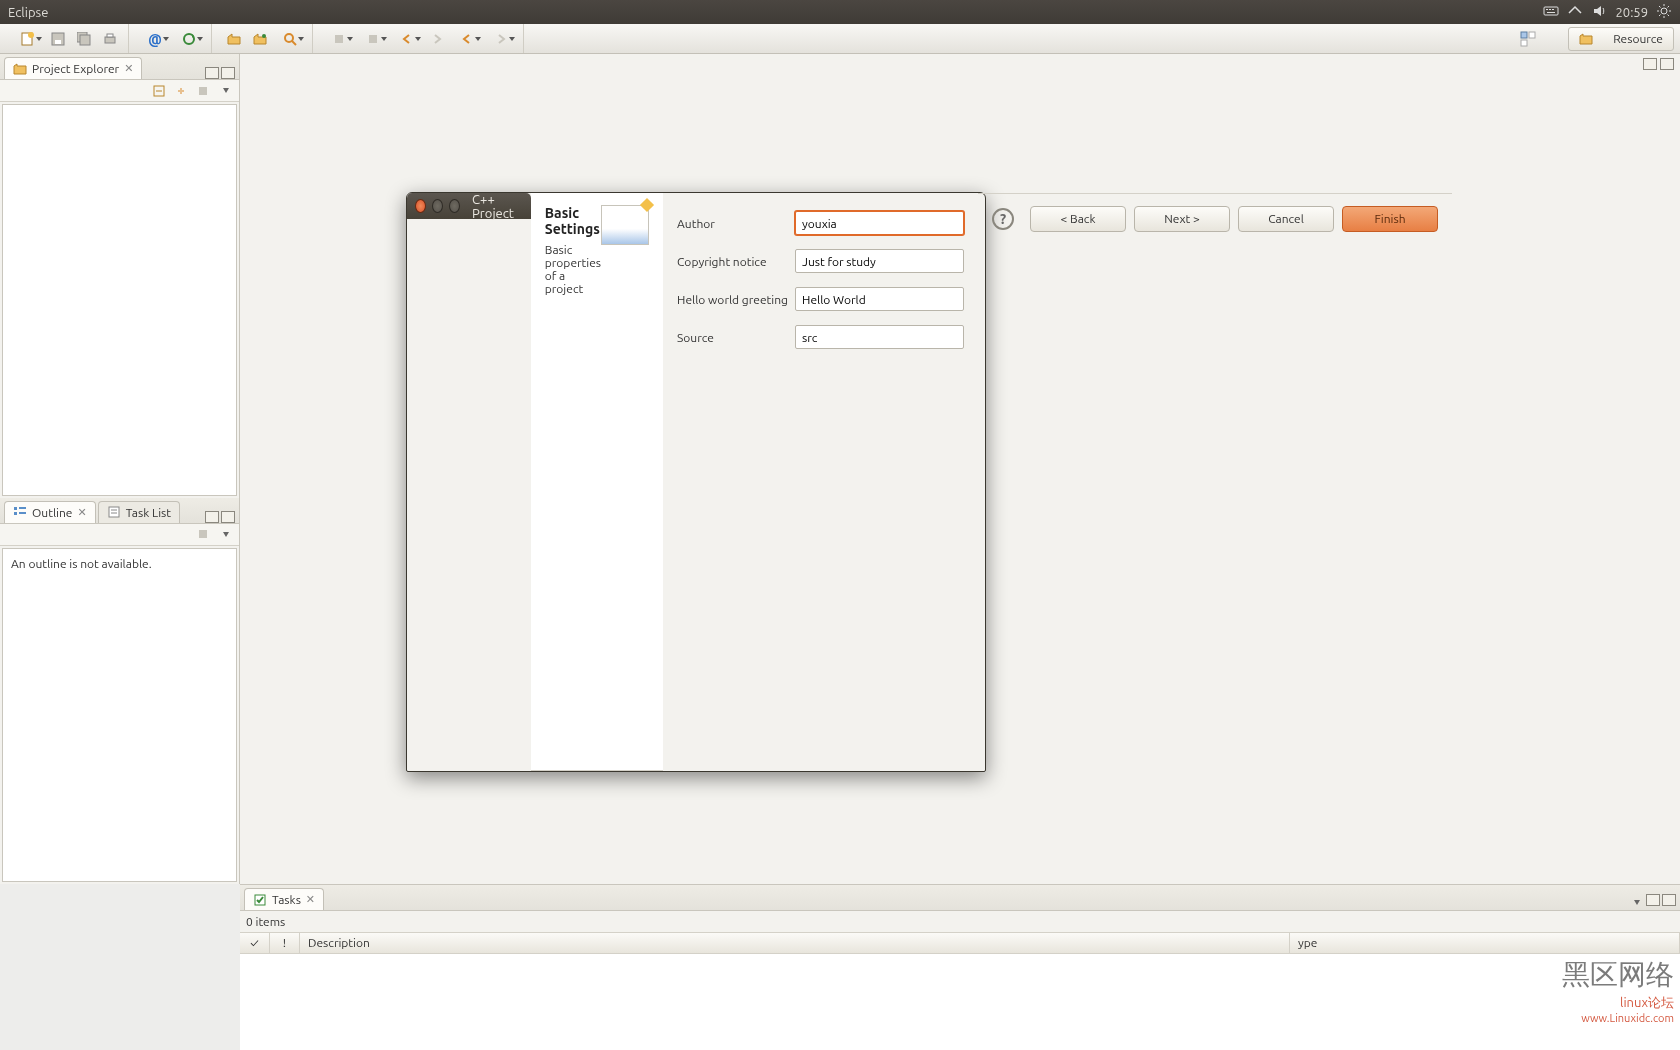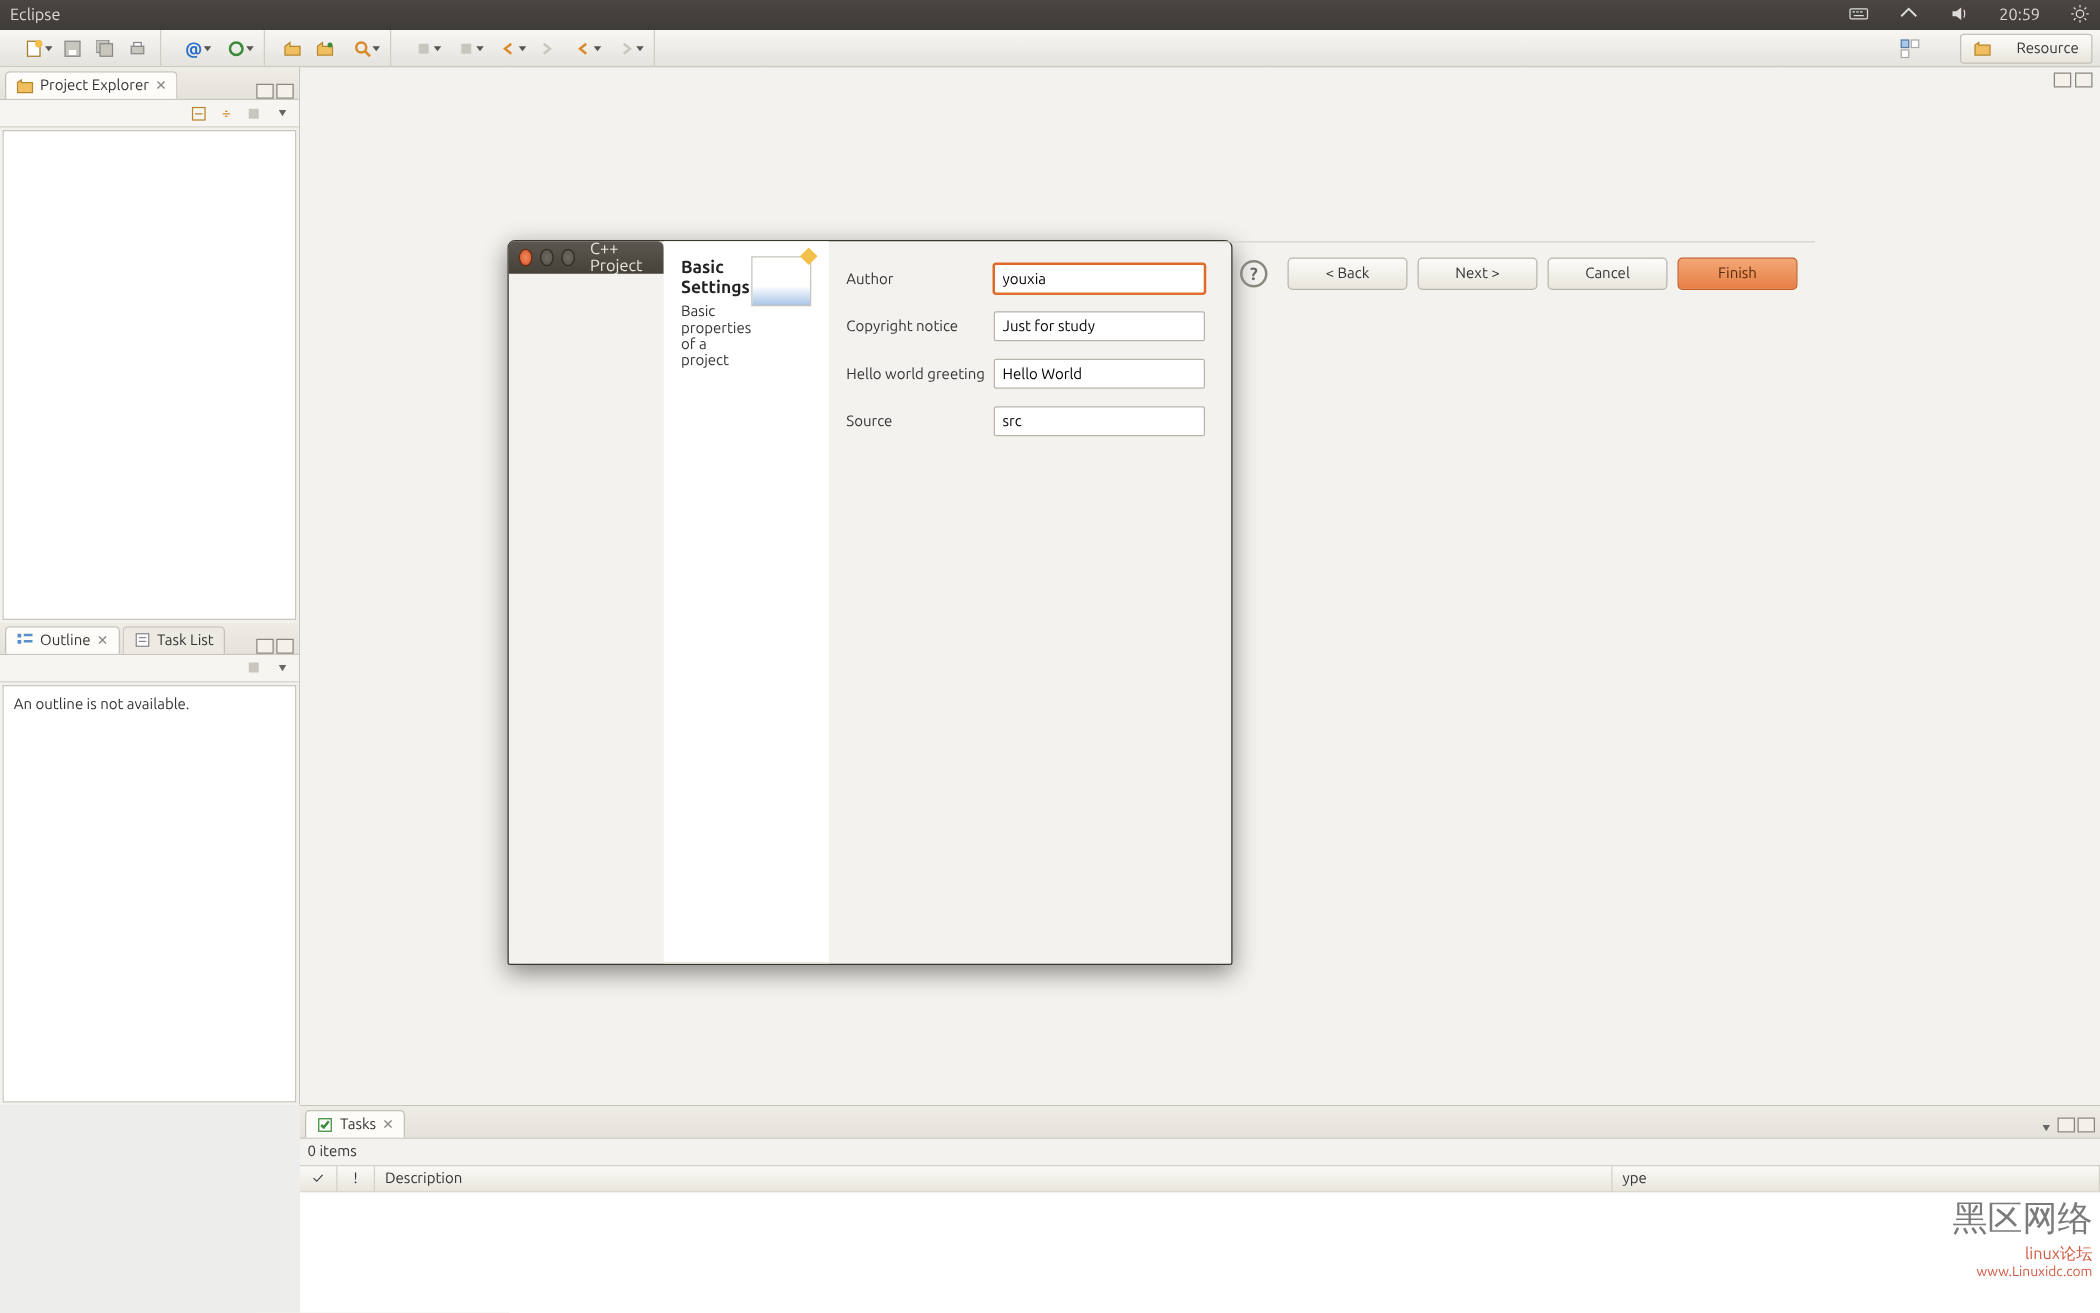--- a/index.html
+++ b/index.html
@@ -1,21 +1,21 @@
 <!DOCTYPE html>
 <html><head>
 <meta charset="utf-8">
 <style>
 * { box-sizing: border-box; margin: 0; padding: 0; font-family: "Ubuntu", "DejaVu Sans", sans-serif; }
 html, body { width: 1680px; height: 1050px; overflow: hidden; background: #ededeb; }
 
 
 .ubuntu-panel { height: 24px; background: linear-gradient(#4b4641,#3f3b36); color: #dcdad5; display: flex; align-items: center; padding: 0 8px; font-size: 13px; }
 .ubuntu-panel .title { flex: 1; }
-.ubuntu-panel .tray { display: flex; align-items: center; gap: 24px; padding-left: 27px; }
+.ubuntu-panel .tray { display: flex; align-items: center; gap: 8px; padding-left: 27px; }
 .ubuntu-panel .tray svg { width: 16px; height: 16px; }
 
 
 .eclipse-toolbar { height: 30px; background: linear-gradient(#f8f7f4,#e4e2dc); border-bottom: 1px solid #c3c0b7; display: flex; align-items: center; padding: 0 6px; gap: 4px; }
 .tb-group { display: flex; align-items: center; gap: 2px; padding: 0 6px; border-right: 1px solid #d0cdc4; height: 100%; }
 .tb-group:last-child { border-right: none; }
 .tb-btn { width: 24px; height: 22px; display: flex; align-items: center; justify-content: center; border-radius: 2px; }
 .tb-btn.dd { width: 32px; position: relative; }
 .tb-btn.dd::after { content: ""; position: absolute; right: 2px; top: 9px; border-left: 3px solid transparent; border-right: 3px solid transparent; border-top: 4px solid #555; }
 .tb-spacer { flex: 1; }

